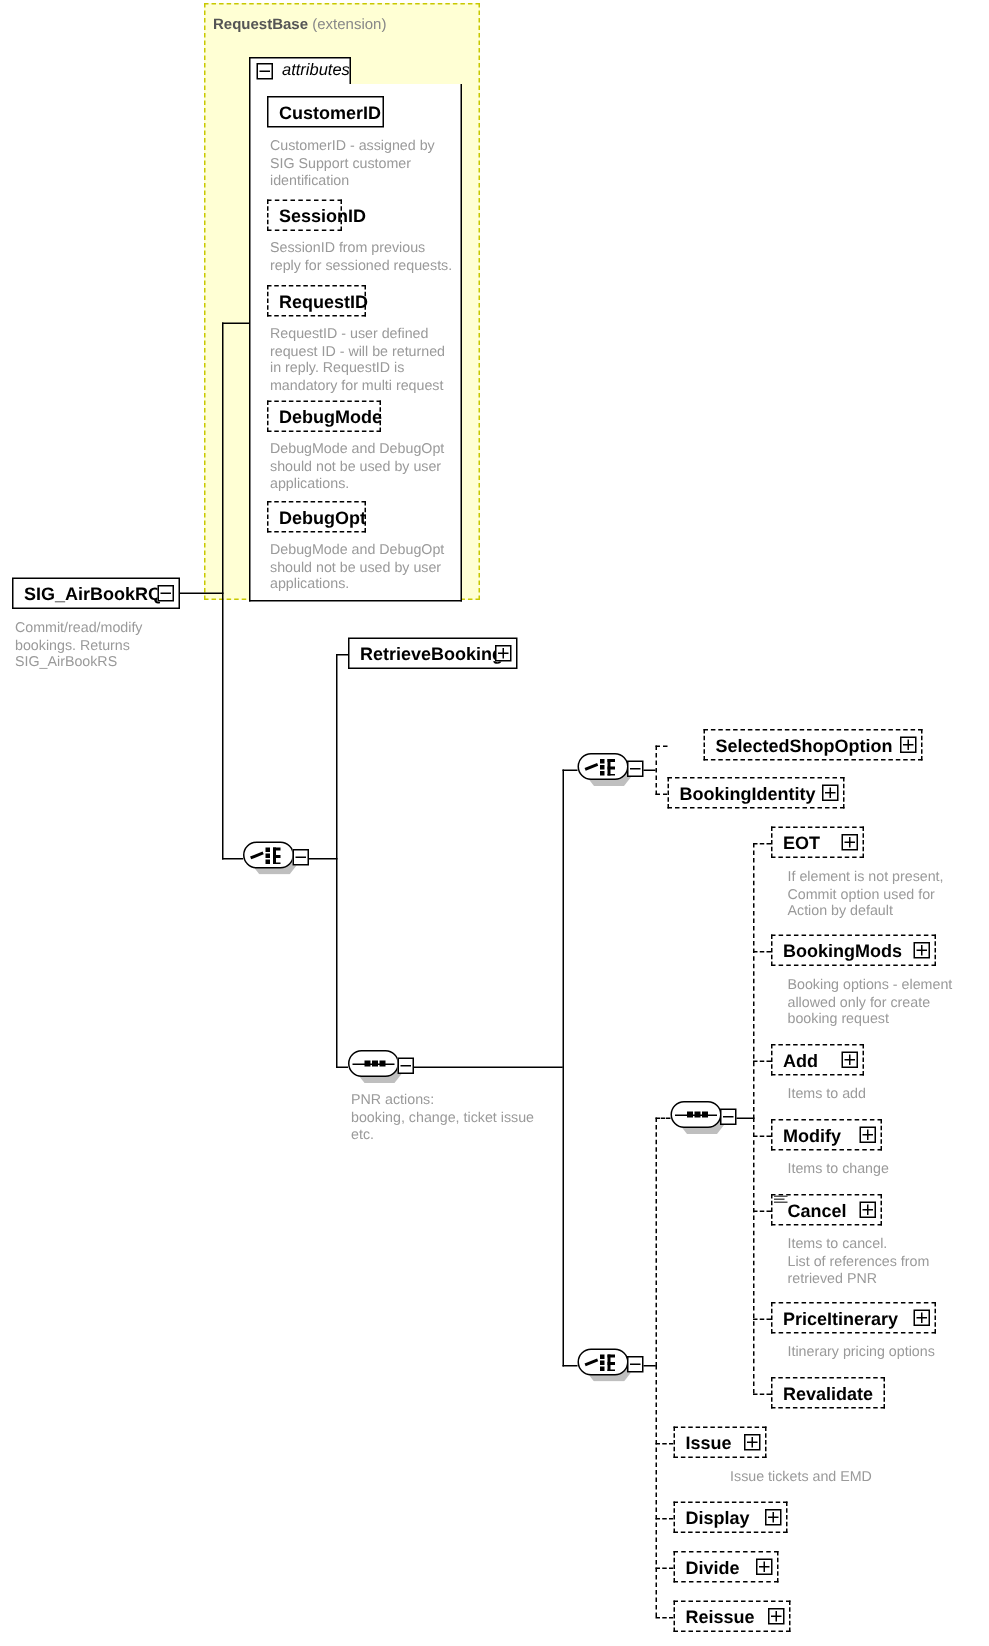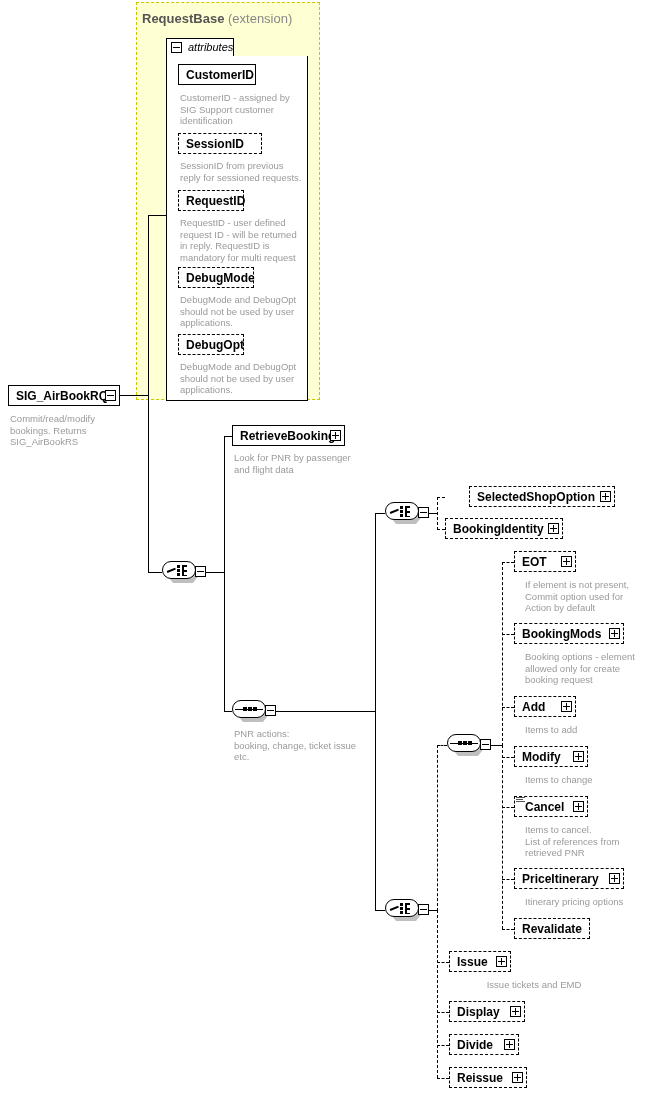--- a/index.html
+++ b/index.html
@@ -18,21 +18,21 @@
   .dln.h{height:0;border-top:1px dashed #000;}
   .dln.v{width:0;border-left:1px dashed #000;}
 
   
   .ext-panel{
     position:absolute;left:136px;top:2px;width:184px;height:398px;
     background:#ffffd4;border:1px dashed #c8c800;
     box-sizing:border-box;
   }
   .ext-title{
-    position:absolute;left:142px;top:11px;font-size:13px;color:#666;
+    position:absolute;left:142px;top:11px;font-size:10px;color:#666;
     white-space:nowrap;letter-spacing:0px;
   }
   .ext-title b{color:#555;font-weight:bold;}
   .ext-title span{color:#888;font-weight:normal;}
 
   
   .attr-tab{
     position:absolute;left:166px;top:38px;width:68px;height:19px;
     background:#fff;border:1px solid #000;border-bottom:none;
     box-sizing:border-box;
@@ -146,21 +146,21 @@
 
   <div class="node solid" style="left:178px;top:64px;width:78px;height:21px;">
     <div class="shadow"></div>
     <div class="box"></div>
     <div class="nm">CustomerID</div>
   </div>
   <div class="cap" style="left:180px;top:92px;width:132px;">CustomerID - assigned by
 SIG Support customer
 identification</div>
 
-  <div class="node dashed" style="left:178px;top:133px;width:84px;height:21px;">
+  <div class="node dashed" style="left:178px;top:133px;width:50px;height:21px;">
     <div class="shadow"></div>
     <div class="box"></div>
     <div class="nm">SessionID</div>
   </div>
   <div class="cap" style="left:180px;top:160px;width:132px;">SessionID from previous
 reply for sessioned requests.</div>
 
   <div class="node dashed" style="left:178px;top:190px;width:66px;height:21px;">
     <div class="shadow"></div>
     <div class="box"></div>
@@ -227,22 +227,20 @@
   <div class="ln v" style="left:224px;top:572px;height:140px;"></div>
   <div class="ln h" style="left:224px;top:436px;width:8px;"></div>
   <div class="ln h" style="left:224px;top:711px;width:8px;"></div>
 
   <div class="node solid" style="left:232px;top:425px;width:113px;height:21px;">
     <div class="shadow"></div>
     <div class="box"></div>
     <div class="nm">RetrieveBooking</div>
     <div class="tgl plus"></div>
   </div>
-  <div class="cap" style="left:234px;top:452px;width:140px;">Look for PNR by passenger
-and flight data</div>
 
   <div class="comp" style="left:232px;top:700px;">
     <div class="cshadow"></div>
     <div class="oct"></div>
     <div class="chog">
       <span class="bar"></span>
         <span class="cd cd1"></span>
         <span class="cd cd2"></span>
         <span class="cd cd3"></span>
     </div>

